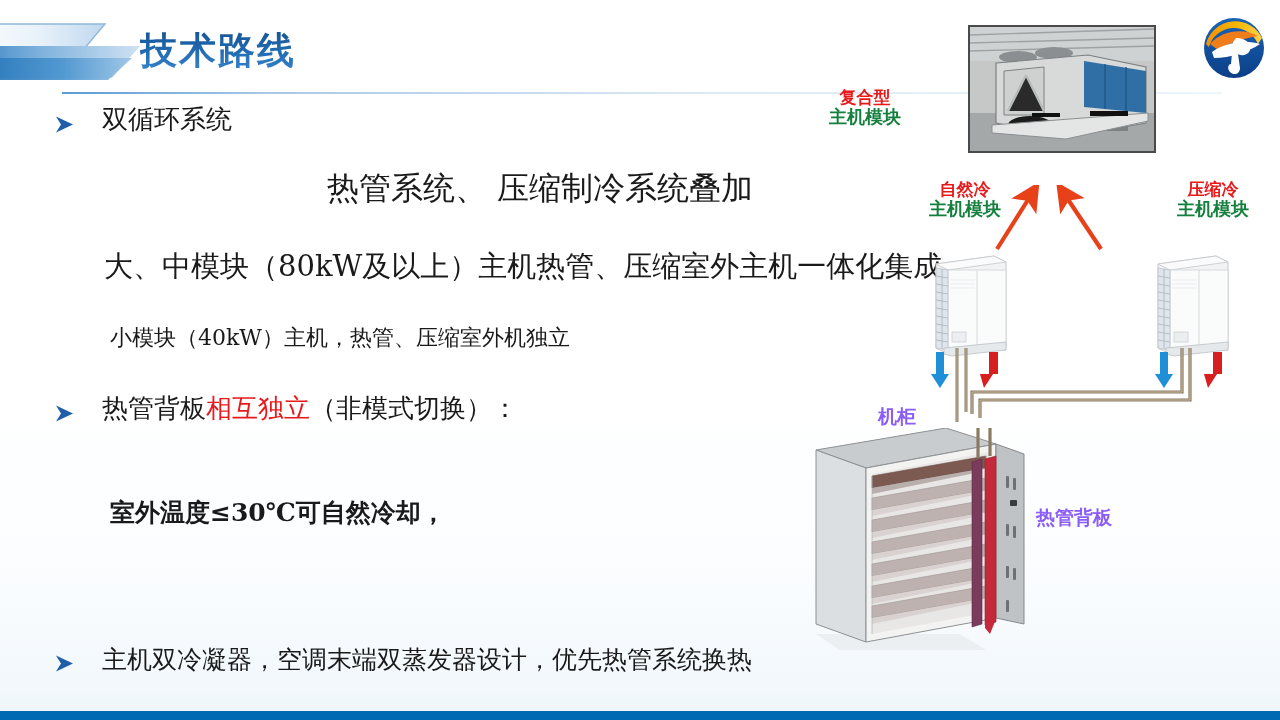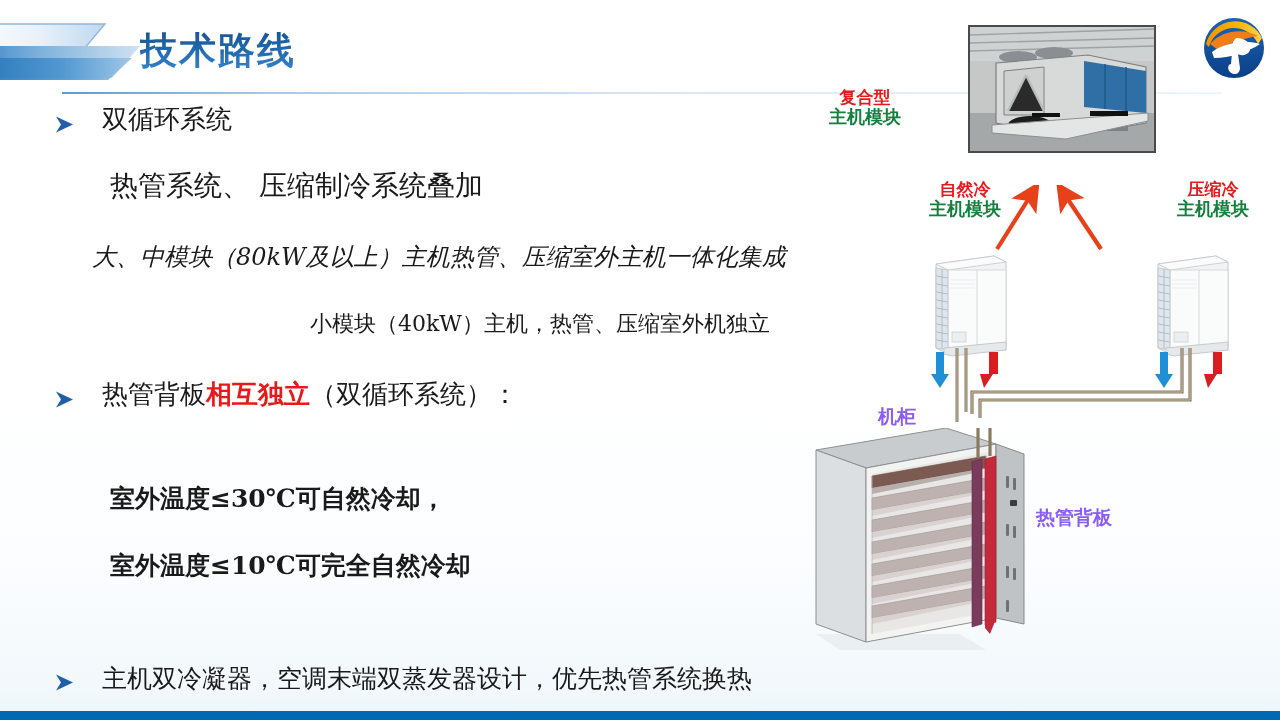--- a/index.html
+++ b/index.html
@@ -47,33 +47,33 @@
     font-family: "DejaVu Serif", "Liberation Serif", serif;
     color: #1a1a1a;
     white-space: nowrap;
   }
   .bullet-marker {
     position: absolute; left: 0; top: 50%; transform: translateY(-52%);
     width: 26px; height: 20px; color: #1f5fa8;
   }
 
   .l-1  { left: 54px; top: 6px;   font-size: 26px; }
-  .l-2  { left: 110px; top: 36px;  font-size: 28px; }
-  .l-3  { left: 92px; top: 72px;  font-size: 24px; font-style: italic; }
-  .l-4  { left: 110px; top: 108px; font-size: 22px; text-align: center; }
+  .l-2  { left: 110px; top: 36px;  font-size: 32px; text-align: center; }
+  .l-3  { left: 104px; top: 72px;  font-size: 29px; }
+  .l-4  { left: 110px; top: 108px; font-size: 22px; }
   .l-5  { left: 54px; top: 146px; font-size: 26px; }
   .l-6  { left: 108px; top: 182px; font-size: 25px; font-weight: bold; color: #e8191a; }
   .l-7  { left: 110px; top: 216px; font-size: 25px; font-weight: bold; }
   .l-8  { left: 110px; top: 250px; font-size: 25px; font-weight: bold; }
   .l-9  { left: 54px; top: 318px; font-size: 25px; margin-top: 12px; }
 
   .txt { margin-left: 48px; }
   .txt-noindent { margin-left: 0; }
   .hl-red { color: #e8191a; }
-  .semi-bold { font-weight: bold; }
+  .semi-bold { font-weight: normal; }
 
   
   .diagram { position: absolute; left: 790px; top: 0; width: 490px; height: 720px; }
 
   .lab { position: absolute; text-align: center; font-family: "DejaVu Sans", "Liberation Sans", sans-serif; line-height: 1.12; }
   .lab .t1 { display: block; color: #e8191a; font-weight: bold; font-size: 17px; }
   .lab .t2 { display: block; color: #15803d; font-weight: bold; font-size: 18px; }
   .lab-single { font-family: "DejaVu Sans","Liberation Sans",sans-serif; color:#8b5cf6; font-weight:bold; font-size:18px; position:absolute; }
 
   
@@ -158,31 +158,28 @@
   <div class="line l-4">
     <span class="txt-noindent">小模块（40kW）主机，热管、压缩室外机独立</span>
   </div>
 
   <div class="line l-5">
     <span class="bullet-marker">
       <svg width="22" height="18" viewBox="0 0 22 18">
           <path d="M2,1 L19,9 L2,17 L7,9 Z" fill="#1f5fa8"></path>
         </svg>
     </span>
-    <span class="txt">热管背板</span><span class="hl-red semi-bold">相互独立</span><span>（双循环系统）：</span>
+    <span class="txt">热管背板</span><span class="hl-red semi-bold">相互独立</span><span>（非模式切换）：</span>
   </div>
 
 
   <div class="line l-7">
     <span class="txt-noindent">室外温度≤30℃可自然冷却，</span>
   </div>
 
-  <div class="line l-8">
-    <span class="txt-noindent">室外温度≤10℃可完全自然冷却</span>
-  </div>
 
   <div class="line l-9">
     <span class="bullet-marker">
       <svg width="22" height="18" viewBox="0 0 22 18">
           <path d="M2,1 L19,9 L2,17 L7,9 Z" fill="#1f5fa8"></path>
         </svg>
     </span>
     <span class="txt">主机双冷凝器，空调末端双蒸发器设计，优先热管系统换热</span>
   </div>
 

